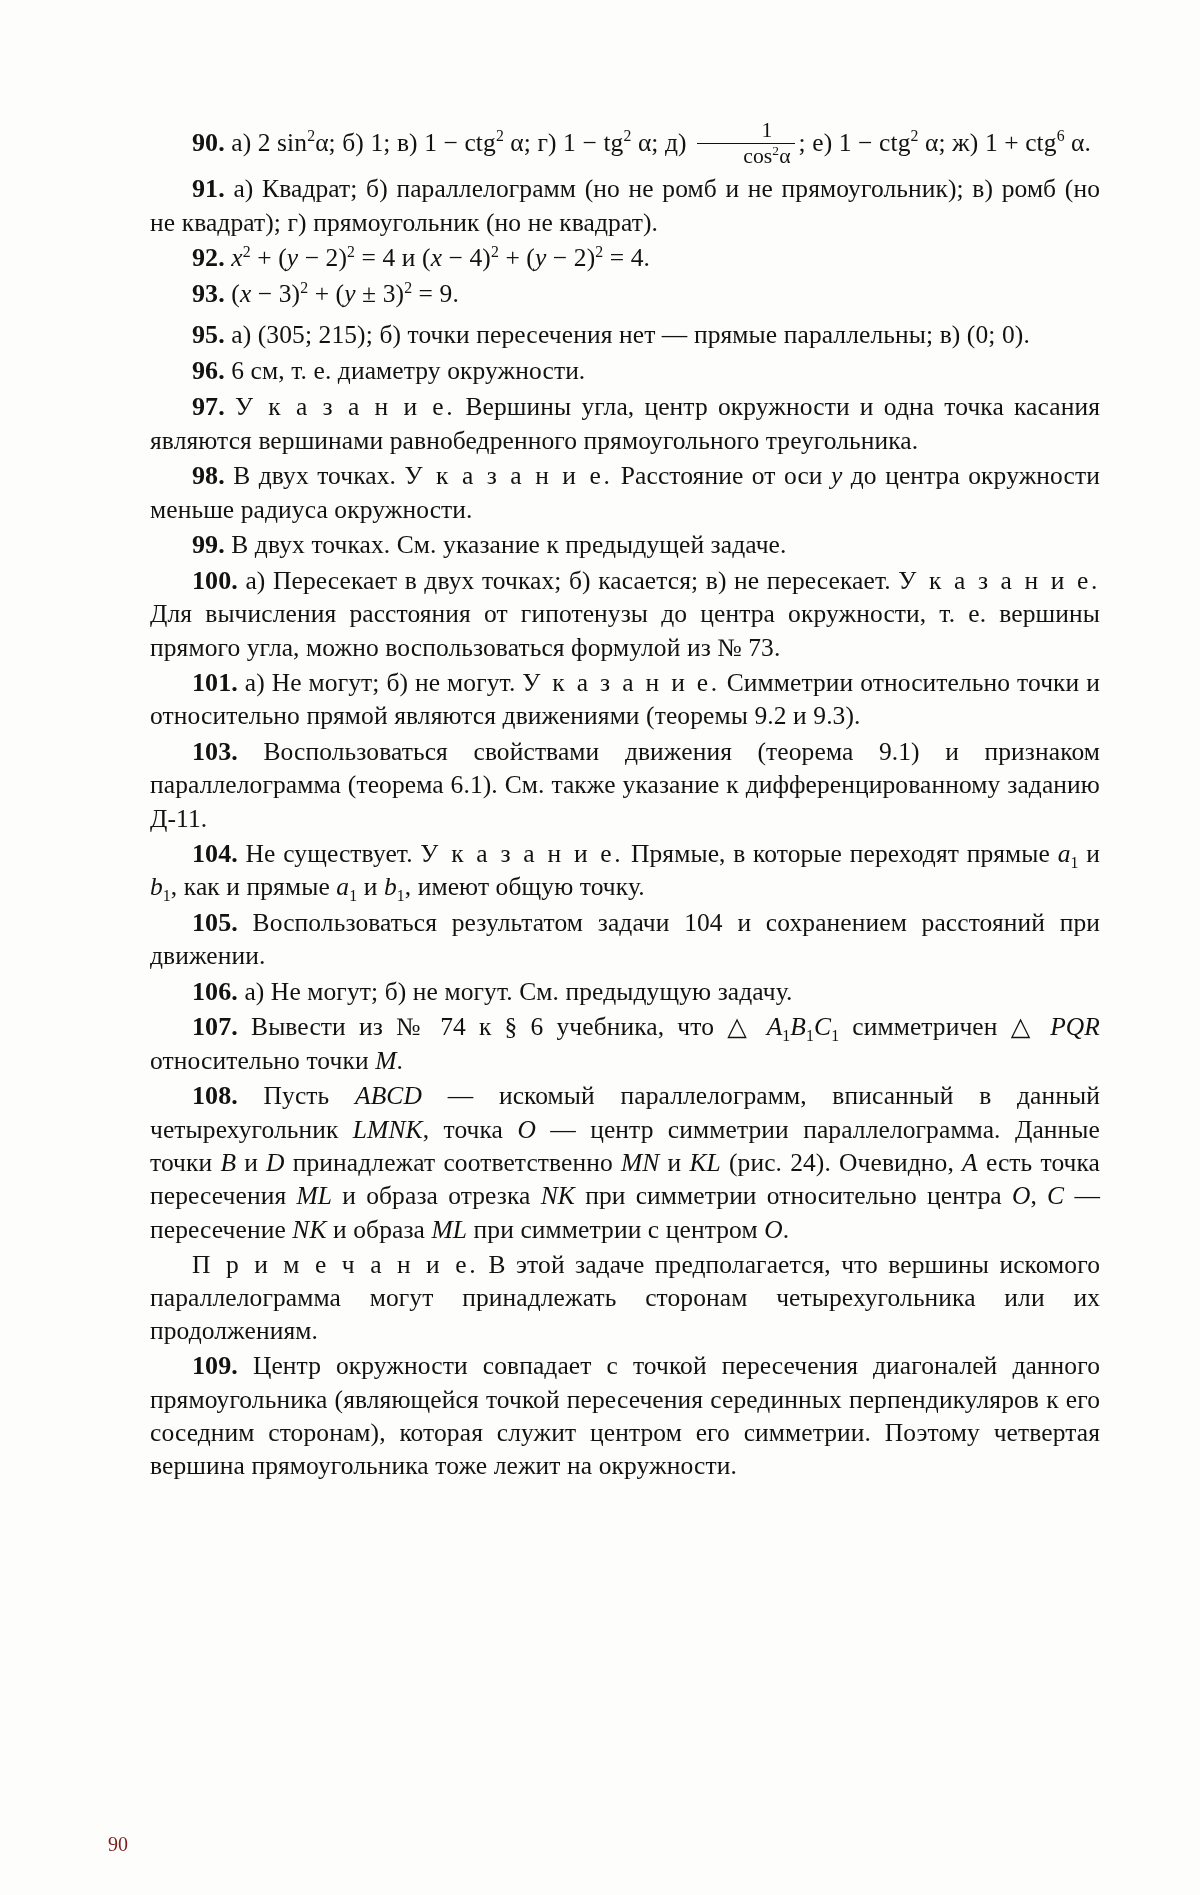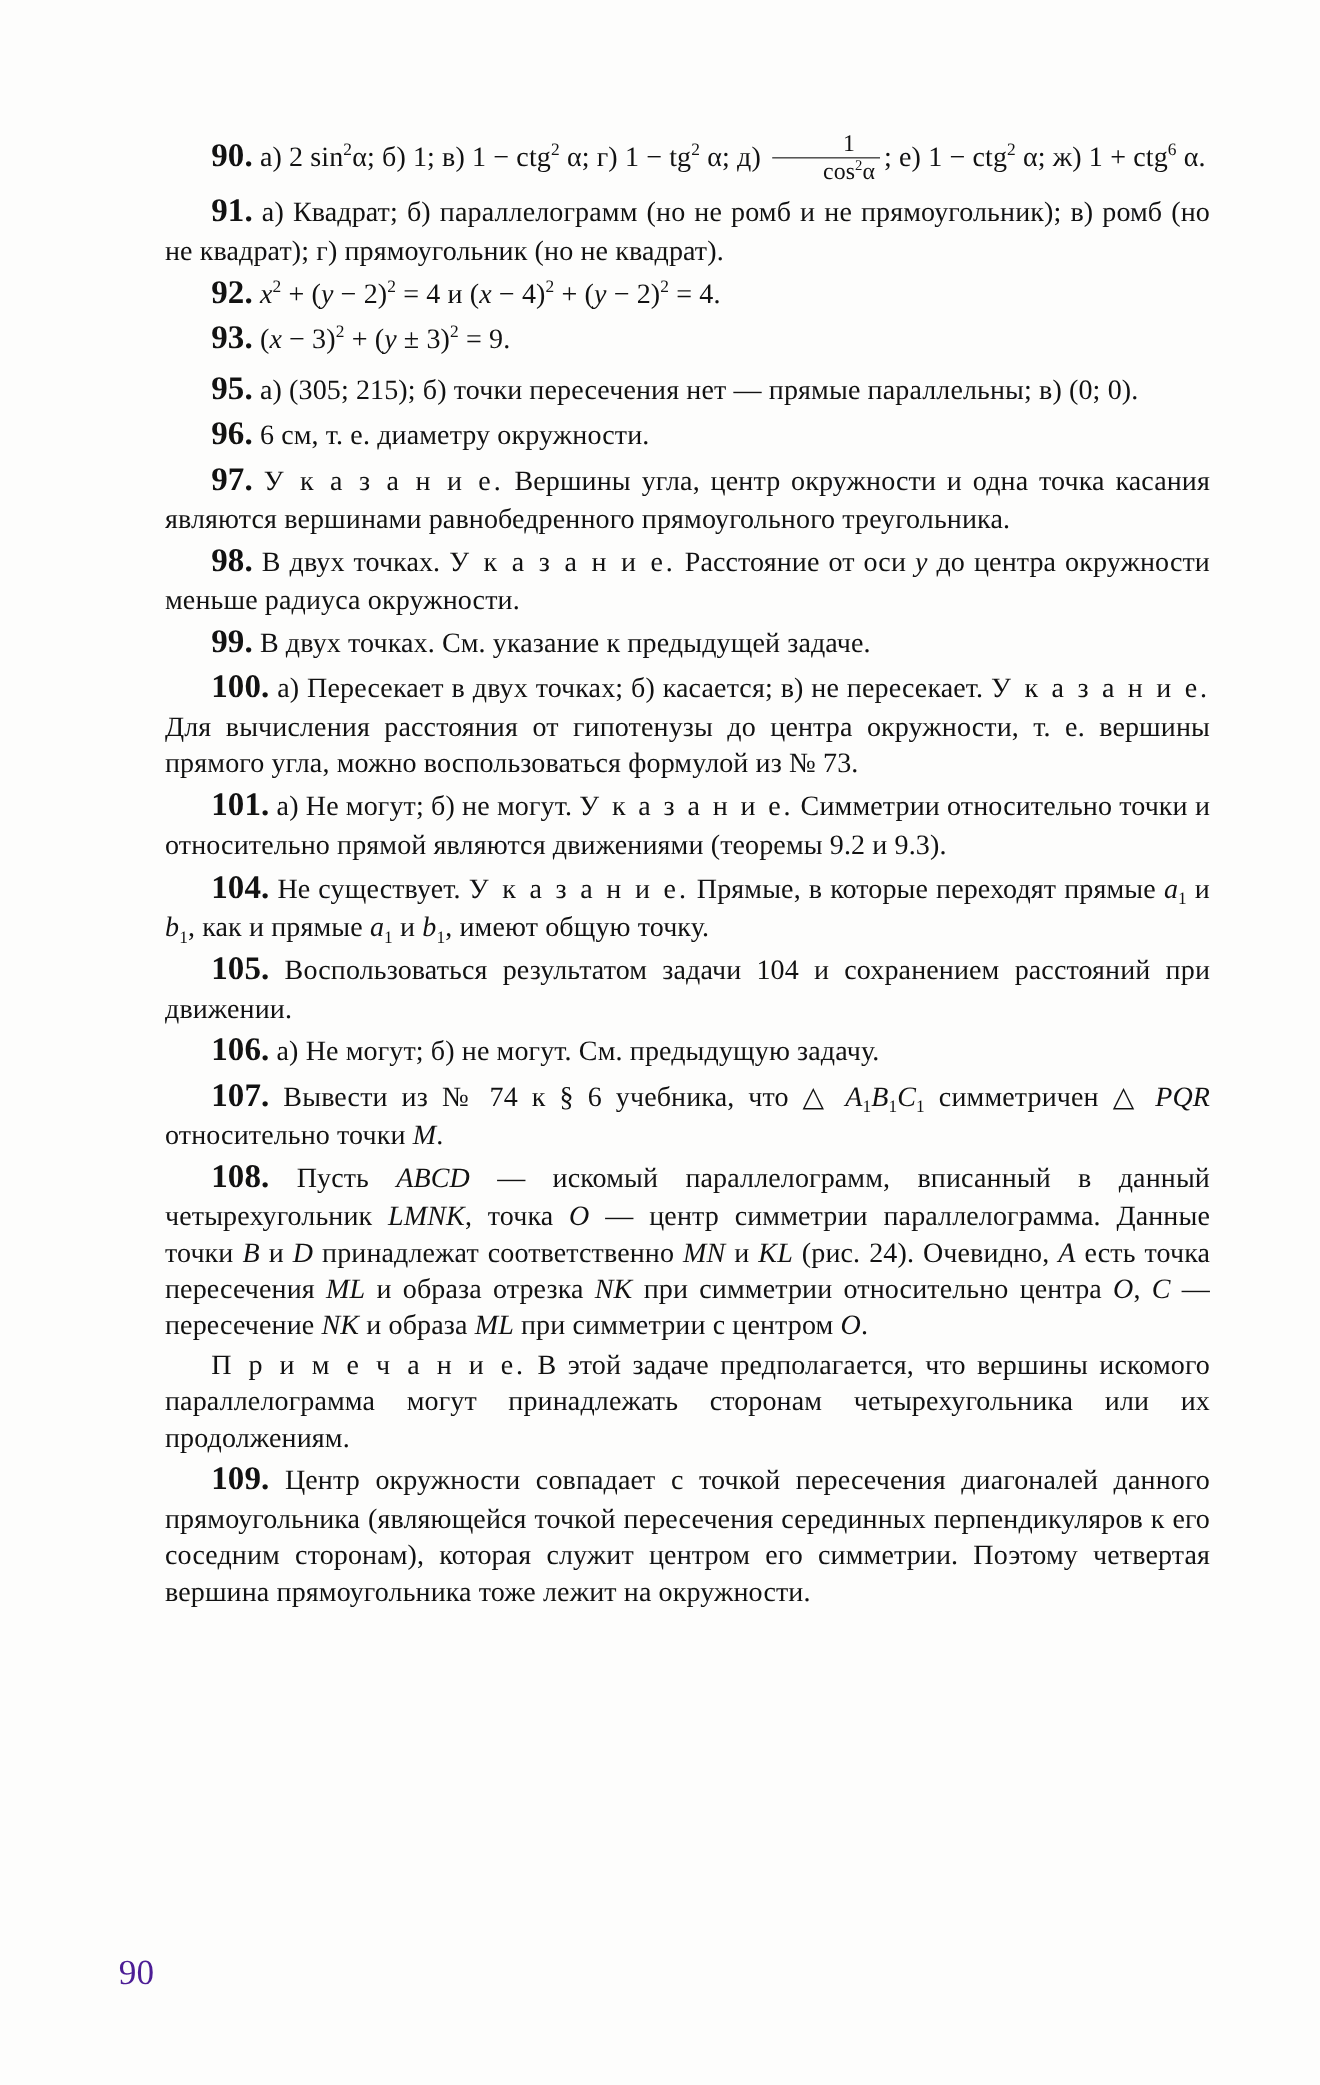--- a/index.html
+++ b/index.html
@@ -32,21 +32,21 @@
     font-size: 25.5px;
     line-height: 1.30;
     text-align: justify;
     text-indent: 42px;
     margin: 0 0 3px 0;
     letter-spacing: 0.1px;
     color: #121212;
   }
   .num {
     font-weight: bold;
-    font-size: 30px;
+    font-size: 26px;
   }
   i, .it {
     font-style: italic;
   }
   .sp {
     letter-spacing: 2.6px;
   }
   sup {
     font-size: 0.62em;
     vertical-align: super;
@@ -72,24 +72,24 @@
     padding: 0 4px 1px 4px;
     border-bottom: 1.6px solid #111;
   }
   .frac .bot {
     display: block;
     padding: 1px 4px 0 4px;
   }
   .pagenum {
     position: absolute;
     left: 108px;
-    top: 1775px;
-    font-size: 32px;
+    top: 1833px;
+    font-size: 20px;
     font-family: "Liberation Serif", serif;
-    color: #4c1d95;
+    color: #7f1d1d;
   }
   .blk {
     margin-bottom: 2px;
   }
   .gap-sm { margin-top: 8px; }
 </style>
 </head>
 <body>
 
 <div class="page">
@@ -147,20 +147,24 @@
       <span class="num">100.</span>
       а) Пересекает в двух точках; б) касается; в) не пересекает. <span class="sp">У к а з а н и е.</span> Для вычисления расстояния от гипотенузы до центра окружности, т. е. вершины прямого угла, можно воспользоваться формулой из № 73.
     </p>
 
     <p class="answer blk">
       <span class="num">101.</span>
       а) Не могут; б) не могут. <span class="sp">У к а з а н и е.</span> Симметрии относительно точки и относительно прямой являются движениями (теоремы 9.2 и 9.3).
     </p>
 
 
+    <p class="answer blk">
+      <span class="num">103.</span>
+      Воспользоваться свойствами движения (теорема 9.1) и признаком параллелограмма (теорема 6.1). См. также указание к дифференцированному заданию Д-11.
+    </p>
 
     <p class="answer blk">
       <span class="num">104.</span>
       Не существует. <span class="sp">У к а з а н и е.</span> Прямые, в которые переходят прямые <i>a</i><sub>1</sub> и <i>b</i><sub>1</sub>, как и прямые <i>a</i><sub>1</sub> и <i>b</i><sub>1</sub>, имеют общую точку.
     </p>
 
     <p class="answer blk">
       <span class="num">105.</span>
       Воспользоваться результатом задачи 104 и сохранением расстояний при движении.
     </p>

